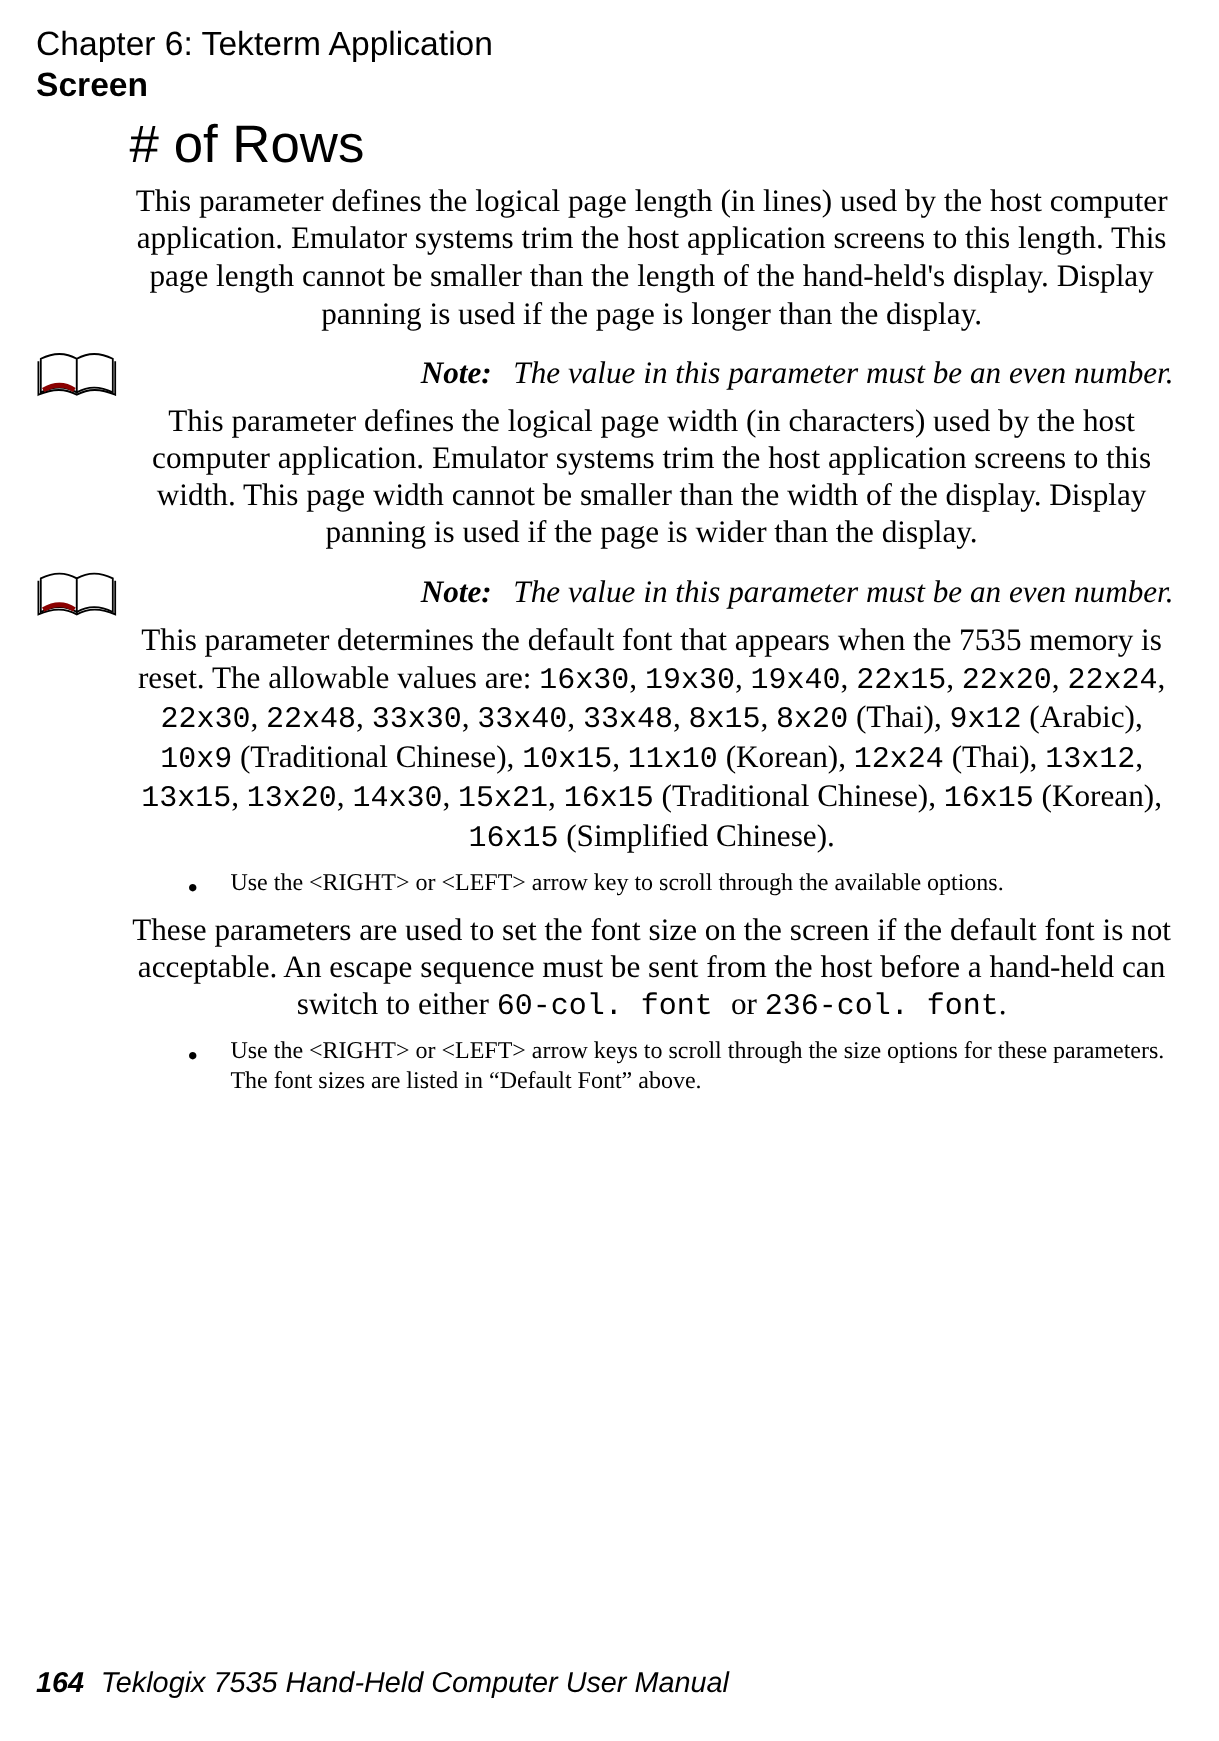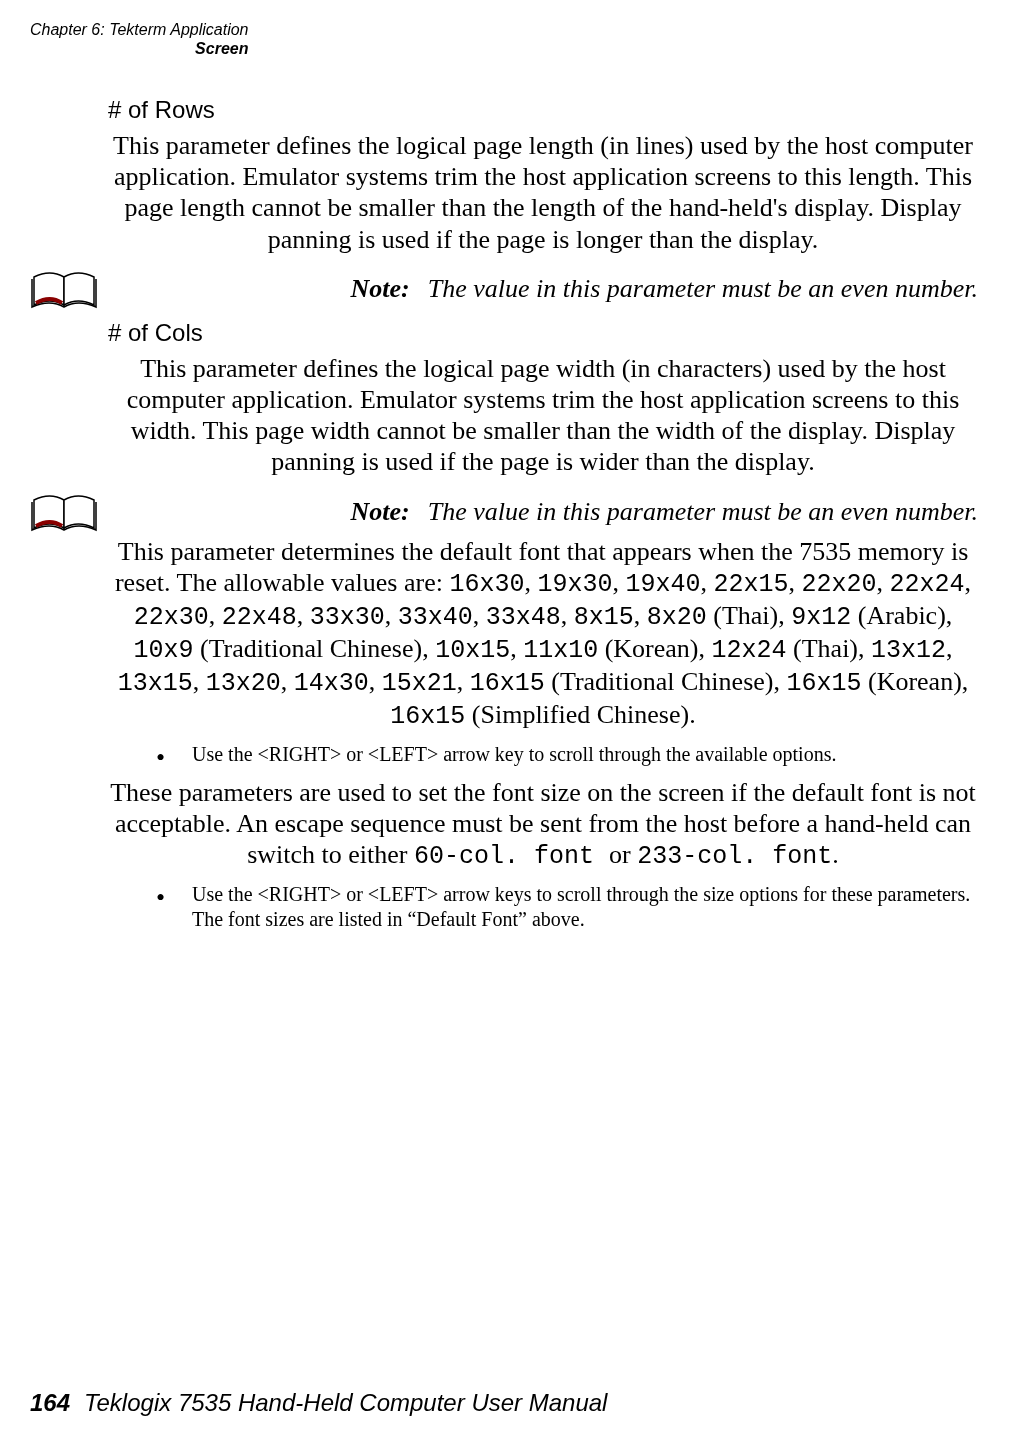--- a/index.html
+++ b/index.html
@@ -16,36 +16,35 @@
     position: relative;
     width: 1016px;
     height: 1451px;
     box-sizing: border-box;
   }
   .header {
     position: absolute;
     top: 20px;
     left: 30px;
     font-family: Arial, Helvetica, sans-serif;
-    font-style: italic;
-    font-size: 16px;
+    font-size: 28px;
     line-height: 1.2;
   }
   .header .chap { font-weight: normal; }
-  .header .sect { font-weight: bold; text-align: right; }
+  .header .sect { font-weight: bold; }
   .body {
     position: absolute;
     top: 88px;
     left: 108px;
     width: 870px;
   }
   .h-sub {
     font-family: "Arial Narrow", Arial, Helvetica, sans-serif;
     font-stretch: condensed;
-    font-size: 24px;
+    font-size: 44px;
     font-weight: 400;
     letter-spacing: 0px;
     margin: 8px 0 6px 0;
   }
   .para {
     font-size: 26px;
     line-height: 1.2;
     margin: 2px 0 10px 0;
     text-align: center;
   }
@@ -122,21 +121,20 @@
           <path d="M34 10 Q48 2 64 10 L64 38 Q48 30 34 38 Z" fill="#fff" stroke="#000" stroke-width="1.5"></path>
           <path d="M2 12 L2 40 Q20 32 34 40 Q48 32 66 40 L66 12" fill="none" stroke="#000" stroke-width="1.5"></path>
           <path d="M6 36 Q20 28 32 36" fill="none" stroke="#8a0000" stroke-width="4"></path>
         </svg>
       </span>
       <span class="note-text">
         <b>Note:</b><span>The value in this parameter must be an even number.</span>
       </span>
     </div>
 
-    <div class="h-sub"># of Cols</div>
     <div class="para">This parameter defines the logical page width (in characters) used by the host computer application. Emulator systems trim the host application screens to this width. This page width cannot be smaller than the width of the display. Display panning is used if the page is wider than the display.</div>
     <div class="note-row">
       <span class="note-icon">
         <svg viewBox="0 0 70 44" width="70" height="44">
           <path d="M4 10 Q20 2 34 10 L34 38 Q20 30 4 38 Z" fill="#fff" stroke="#000" stroke-width="1.5"></path>
           <path d="M34 10 Q48 2 64 10 L64 38 Q48 30 34 38 Z" fill="#fff" stroke="#000" stroke-width="1.5"></path>
           <path d="M2 12 L2 40 Q20 32 34 40 Q48 32 66 40 L66 12" fill="none" stroke="#000" stroke-width="1.5"></path>
           <path d="M6 36 Q20 28 32 36" fill="none" stroke="#8a0000" stroke-width="4"></path>
         </svg>
       </span>
@@ -146,21 +144,21 @@
     </div>
 
     <div class="para">
       <span>This parameter determines the default font that appears when the 7535 memory is reset. The allowable values are: </span><span class="mono">16x30</span>, <span class="mono">19x30</span>, <span class="mono">19x40</span>, <span class="mono">22x15</span>, <span class="mono">22x20</span>, <span class="mono">22x24</span>, <span class="mono">22x30</span>, <span class="mono">22x48</span>, <span class="mono">33x30</span>, <span class="mono">33x40</span>, <span class="mono">33x48</span>, <span class="mono">8x15</span>, <span class="mono">8x20</span><span> (Thai), </span><span class="mono">9x12</span><span> (Arabic), </span><span class="mono">10x9</span><span> (Traditional Chinese), </span><span class="mono">10x15</span>, <span class="mono">11x10</span><span> (Korean), </span><span class="mono">12x24</span><span> (Thai), </span><span class="mono">13x12</span>, <span class="mono">13x15</span>, <span class="mono">13x20</span>, <span class="mono">14x30</span>, <span class="mono">15x21</span>, <span class="mono">16x15</span><span>  (Traditional Chinese), </span><span class="mono">16x15</span><span> (Korean), </span><span class="mono">16x15</span><span> (Simplified Chinese).</span>
     </div>
     <ul class="bul">
       <li>Use the &lt;RIGHT&gt; or &lt;LEFT&gt; arrow key to scroll through the available options.</li>
     </ul>
 
     <div class="para">
-      <span>These parameters are used to set the font size on the screen if the default font is not acceptable. An escape sequence must be sent from the host before a hand-held can switch to either </span><span class="mono"> 60-col. font </span><span> or </span><span class="mono"> 233-col. font</span><span>.</span>
+      <span>These parameters are used to set the font size on the screen if the default font is not acceptable. An escape sequence must be sent from the host before a hand-held can switch to either </span><span class="mono"> 60-col. font </span><span> or </span><span class="mono"> 236-col. font</span><span>.</span>
     </div>
     <ul class="bul">
       <li>Use the &lt;RIGHT&gt; or &lt;LEFT&gt; arrow keys to scroll through the size options for these parameters. The font sizes are listed in “Default Font” above.</li>
     </ul>
 
   </div>
 
   <div class="footer">
     <span class="pg">164</span><span>Teklogix 7535 Hand-Held Computer User Manual</span>
   </div>

